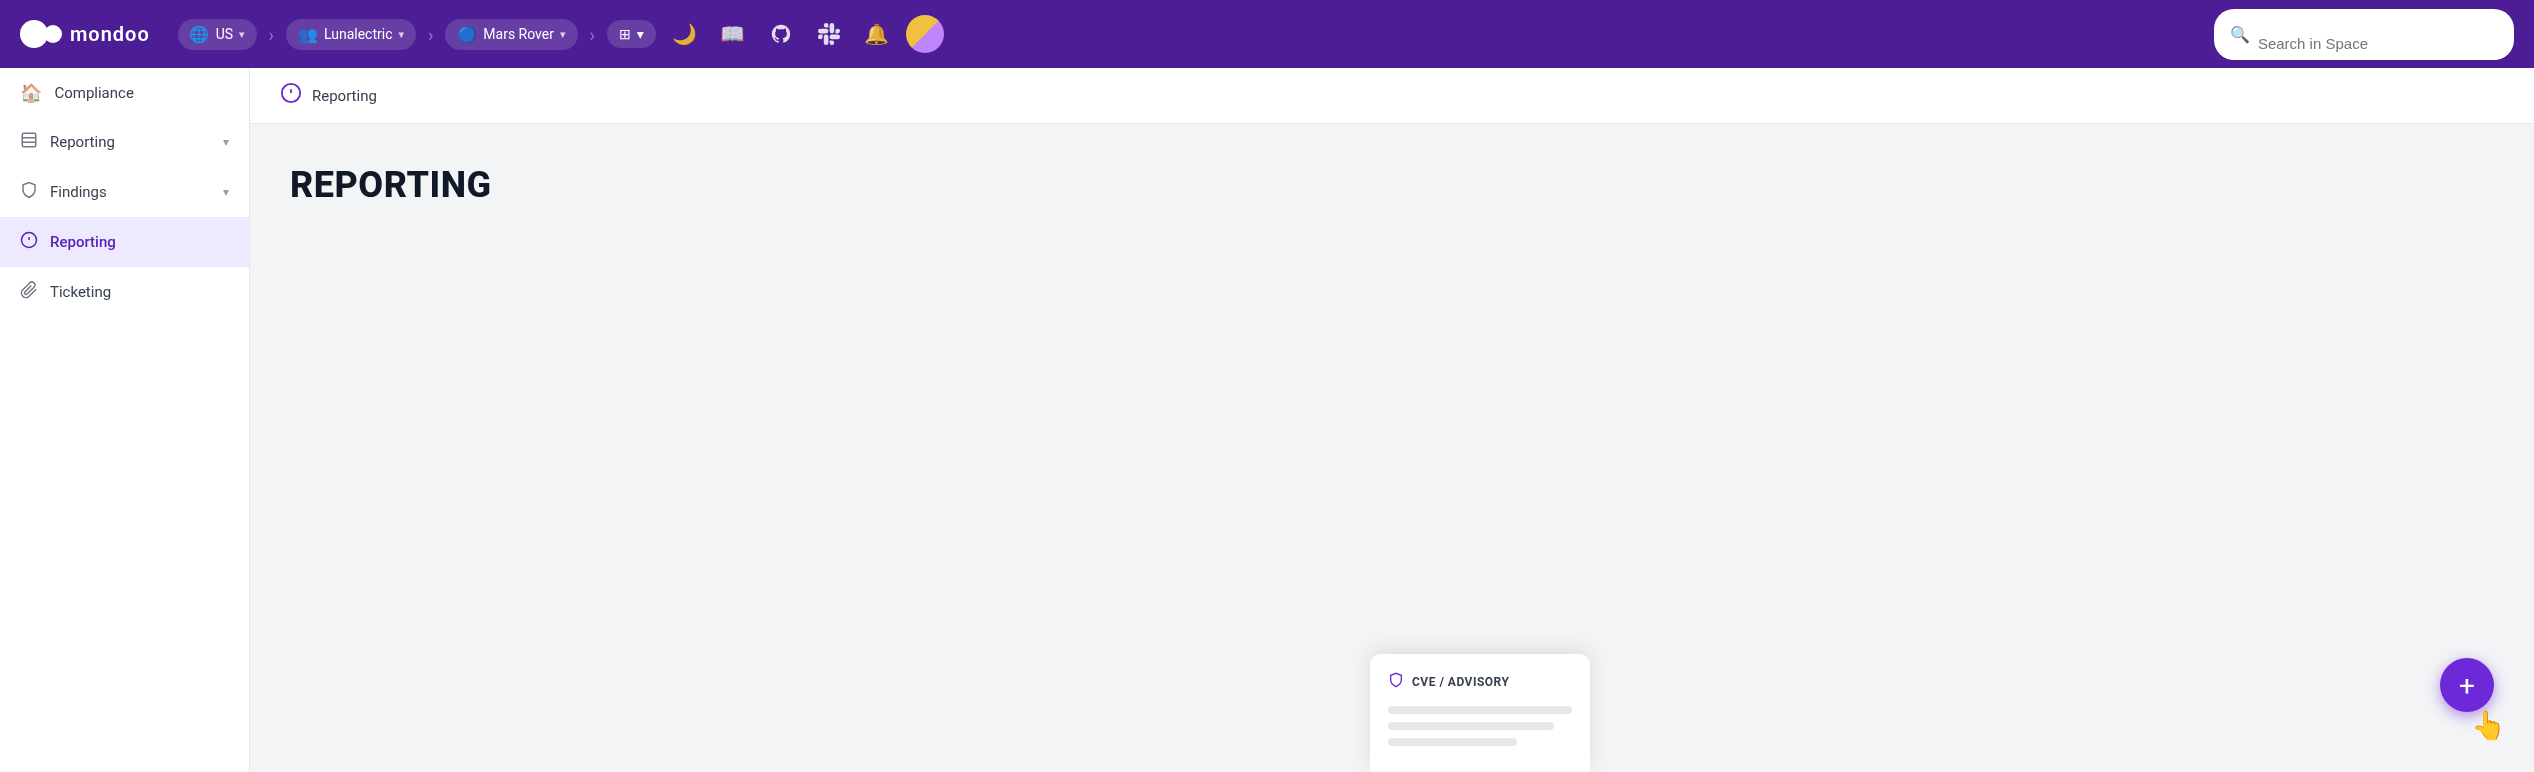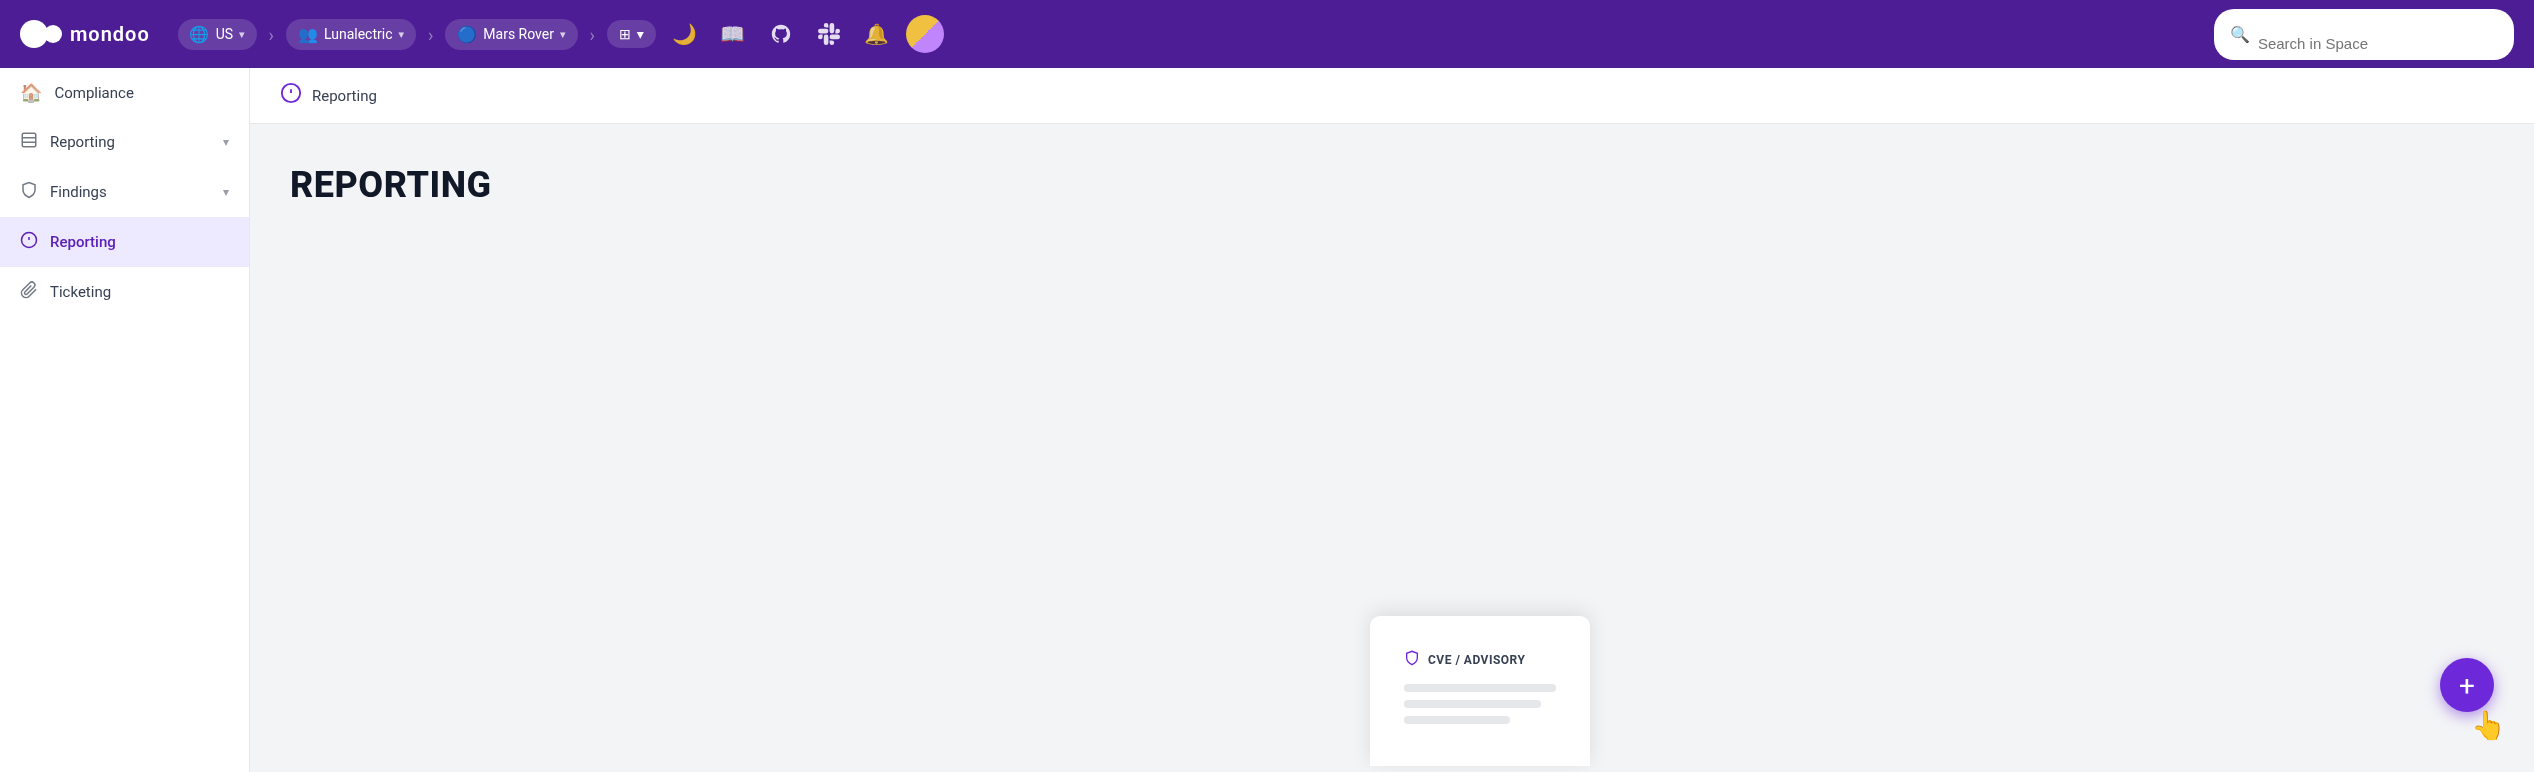--- a/index.html
+++ b/index.html
@@ -206,27 +206,27 @@
       bottom: 30px;
       right: 28px;
       font-size: 28px;
       z-index: 101;
       pointer-events: none;
     }
 
     
     .card-preview {
       position: absolute;
-      bottom: 6px;
+      bottom: 0;
       left: 50%;
       transform: translateX(-10%);
       width: 220px;
       background: white;
       border-radius: 10px 10px 0 0;
-      padding: 34px;
+      padding: 18px;
       box-shadow: 0 -4px 20px rgba(0,0,0,0.1);
     }
     .card-preview-header {
       display: flex;
       align-items: center;
       gap: 8px;
       margin-bottom: 14px;
     }
     .card-shield { font-size: 16px; color: #6d28d9; }
     .card-title {

